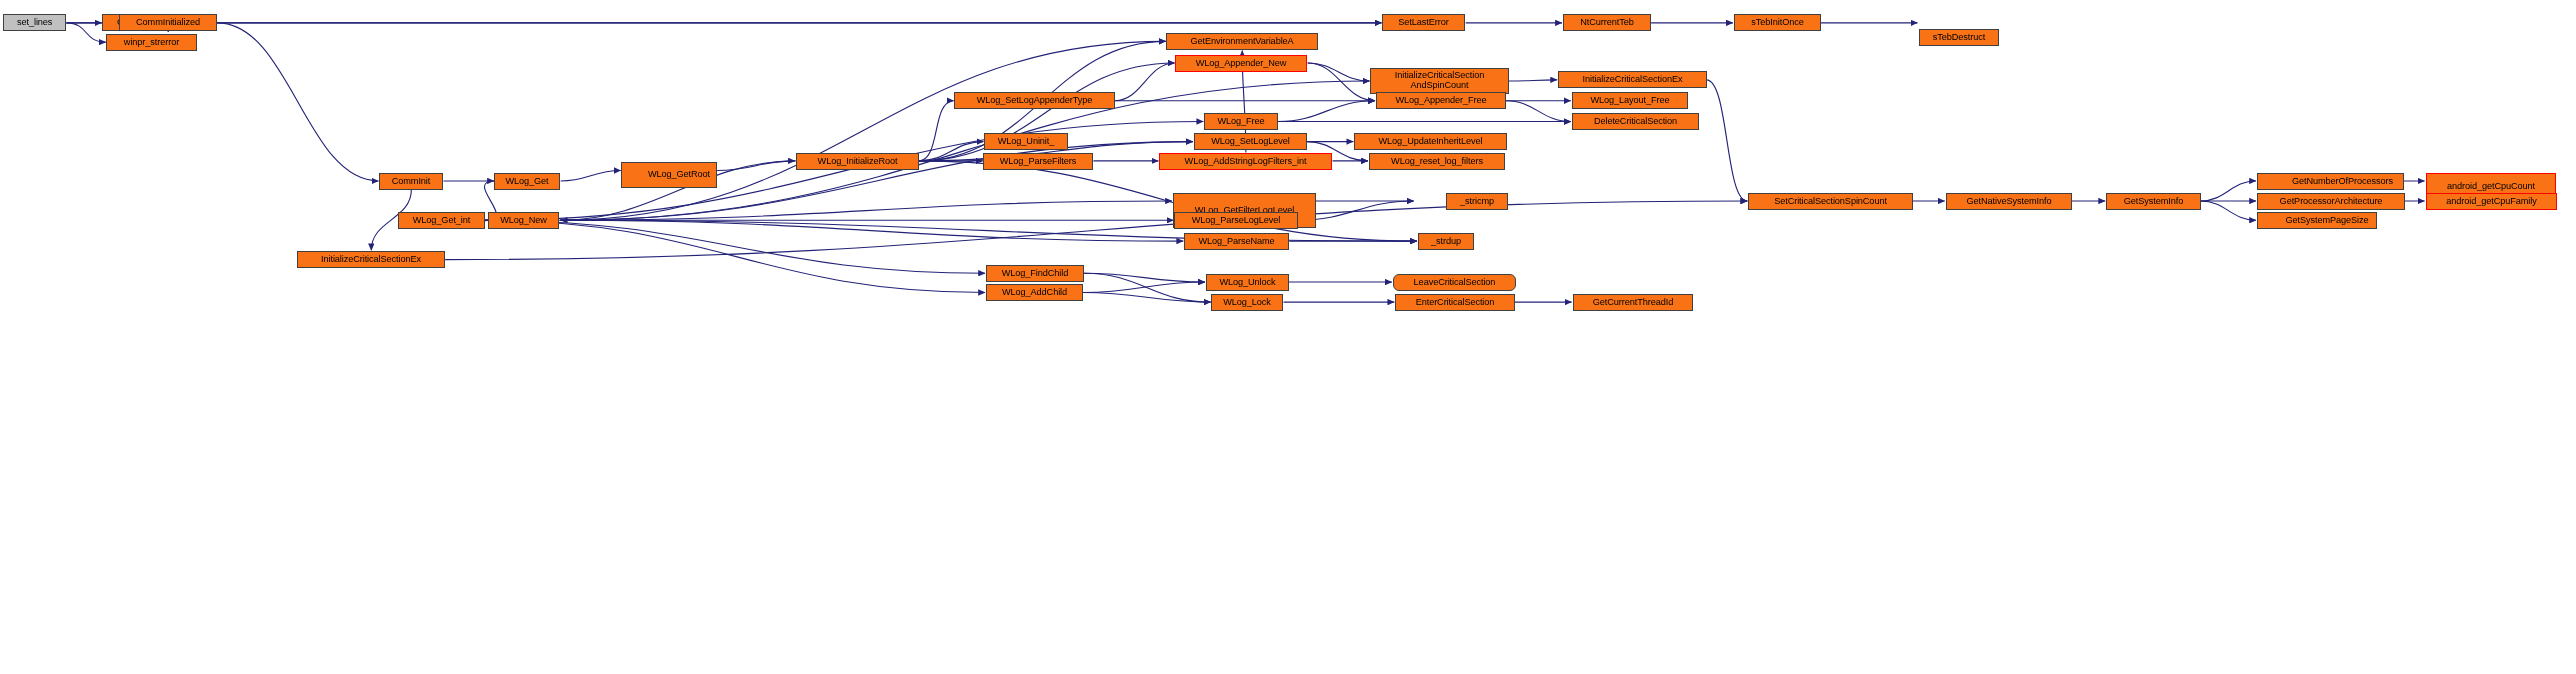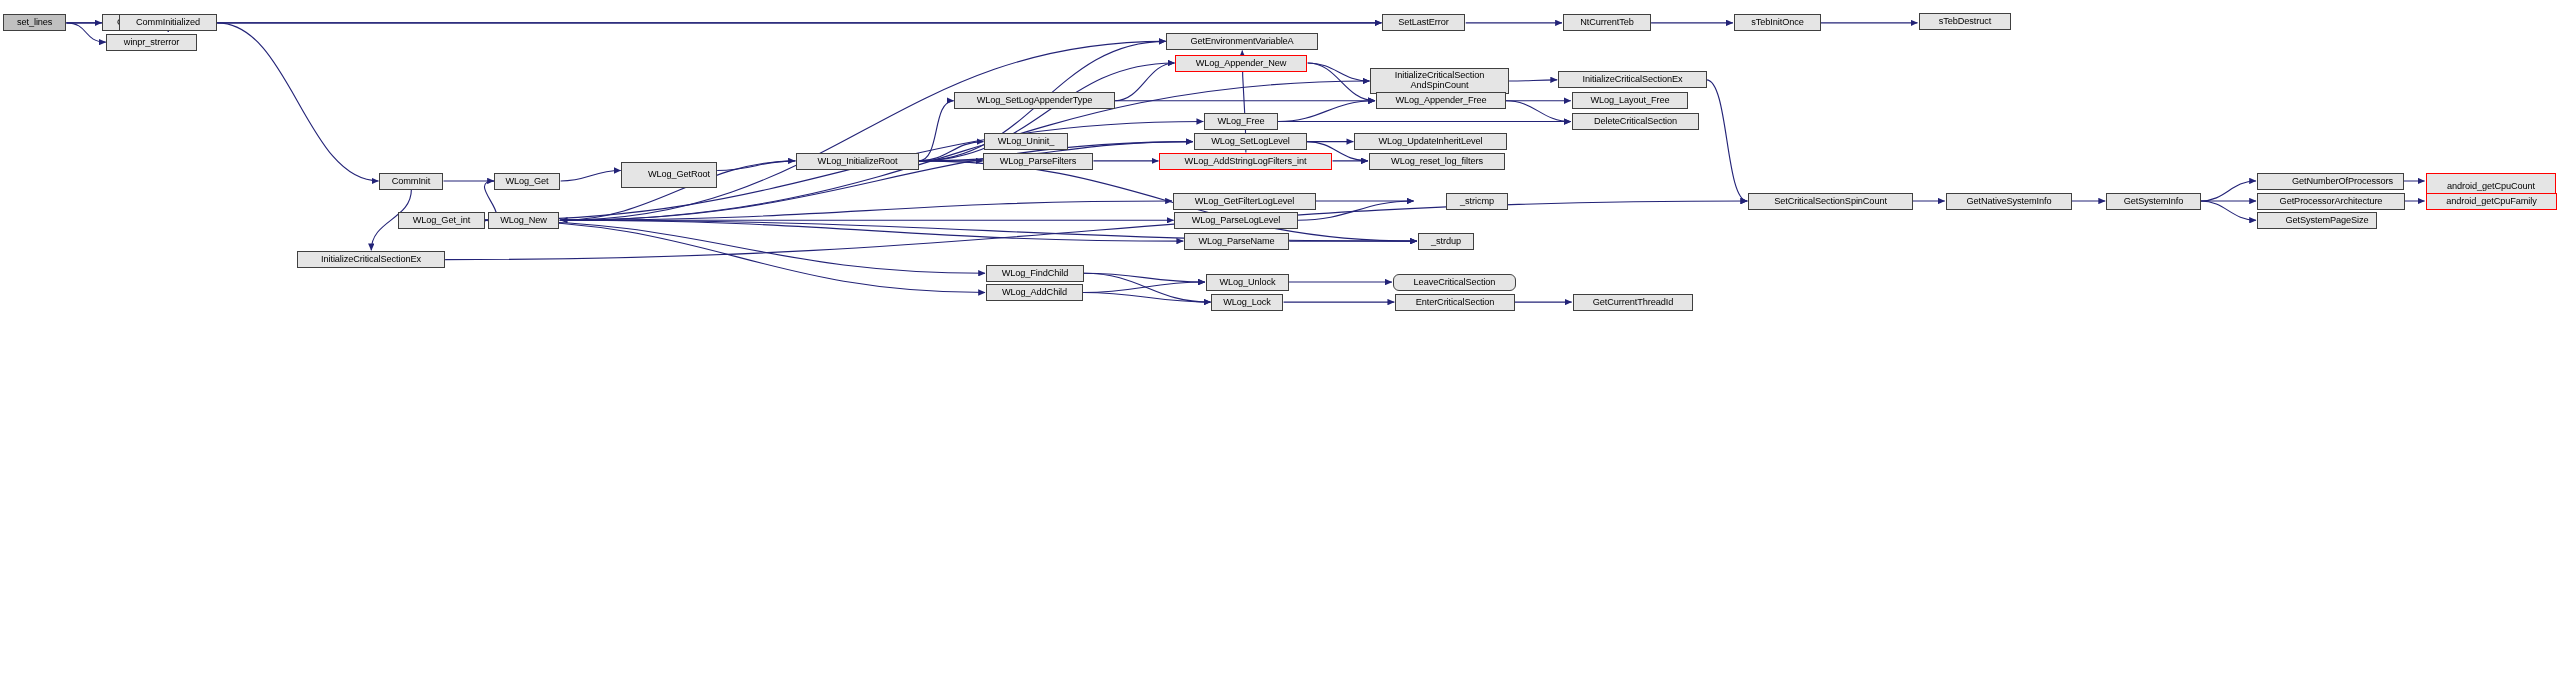--- a/index.html
+++ b/index.html
@@ -1,19 +1,19 @@
 <!DOCTYPE html>
 <html style="font-size:13px"><head>
 <meta charset="utf-8">
 <style>
   html,body{margin:0;padding:0;background:#ffffff;}
   body{font-family:"Liberation Sans",sans-serif;}
   #stage{position:relative;width:2576px;height:674px;background:#fff;overflow:hidden;}
   #edges{position:absolute;left:0;top:0;width:2576px;height:674px;}
-  .node{position:absolute;box-sizing:border-box;border:0.8px solid #404040;background:#e5e5e5;
+  .node{position:absolute;box-sizing:border-box;border:0.8px solid #404040;background:#f97316;
         display:flex;align-items:center;justify-content:center;text-align:center;
         font-family:"Liberation Sans",sans-serif;font-size:9.2px;color:#000;line-height:1.08;
         white-space:pre-line;letter-spacing:-0.1px;}
   .node.red{border-color:#ff0000;}
   .node.root{background:#c0c0c0;border-color:#404040;}
 </style>
 </head>
 <body>
 
 <div id="stage">
@@ -92,21 +92,21 @@
         <path d="M2996,250.5 C3024,250.5 2993,250.5 3021,250.5" marker-end="url(#ah)"></path>
       </g>
   </svg>
 <div class="node root" style="left: 3.2px; top: 14.4px; width: 63px; height: 17px;">set_lines</div>
     <div class="node" style="left: 102px; top: 14.4px; width: 95px; height: 17px;">CommLog_Print</div>
     <div class="node" style="left: 106px; top: 34px; width: 91px; height: 17px;">winpr_strerror</div>
     <div class="node" style="left: 119px; top: 14.4px; width: 98px; height: 17px;">CommInitialized</div>
     <div class="node" style="left: 1382px; top: 14.4px; width: 83px; height: 17px;">SetLastError</div>
     <div class="node" style="left: 1563px; top: 14.4px; width: 88px; height: 17px;">NtCurrentTeb</div>
     <div class="node" style="left: 1734px; top: 14.4px; width: 87px; height: 17px;">sTebInitOnce</div>
-    <div class="node" style="left: 1919px; top: 13px; width: 92px; height: 17px;">sTebDestruct</div>
+    <div class="node" style="left: 1919px; top: 29px; width: 80px; height: 17px;">sTebDestruct</div>
     <div class="node" style="left: 1166px; top: 33px; width: 152px; height: 17px;">GetEnvironmentVariableA</div>
     <div class="node red" style="left: 1175px; top: 55px; width: 132px; height: 17px;">WLog_Appender_New</div>
     <div class="node" style="left: 1370px; top: 68px; width: 139px; height: 26px;">InitializeCriticalSection
 AndSpinCount</div>
     <div class="node" style="left: 1558px; top: 71px; width: 149px; height: 17px;">InitializeCriticalSectionEx</div>
     <div class="node" style="left: 954px; top: 92px; width: 161px; height: 17px;">WLog_SetLogAppenderType</div>
     <div class="node" style="left: 1376px; top: 92px; width: 130px; height: 17px;">WLog_Appender_Free</div>
     <div class="node" style="left: 1572px; top: 92px; width: 116px; height: 17px;">WLog_Layout_Free</div>
     <div class="node" style="left: 1204px; top: 113px; width: 74px; height: 17px;">WLog_Free</div>
     <div class="node" style="left: 1572px; top: 113px; width: 127px; height: 17px;">DeleteCriticalSection</div>
@@ -115,21 +115,21 @@
     <div class="node" style="left: 1354px; top: 133px; width: 153px; height: 17px;">WLog_UpdateInheritLevel</div>
     <div class="node" style="left: 983px; top: 153px; width: 110px; height: 17px;">WLog_ParseFilters</div>
     <div class="node red" style="left: 1159px; top: 153px; width: 173px; height: 17px;">WLog_AddStringLogFilters_int</div>
     <div class="node" style="left: 1369px; top: 153px; width: 136px; height: 17px;">WLog_reset_log_filters</div>
     <div class="node" style="left: 796px; top: 153px; width: 123px; height: 17px;">WLog_InitializeRoot</div>
     <div class="node" style="left: 621px; top: 162px; width: 96px; height: 26px; padding-left: 20px;">WLog_GetRoot</div>
     <div class="node" style="left: 379px; top: 173px; width: 64px; height: 17px;">CommInit</div>
     <div class="node" style="left: 494px; top: 173px; width: 66px; height: 17px;">WLog_Get</div>
     <div class="node" style="left: 2257px; top: 173px; width: 147px; height: 17px; padding-left: 24px;">GetNumberOfProcessors</div>
     <div class="node red" style="left: 2426px; top: 173px; width: 130px; height: 28px;">android_getCpuCount</div>
-    <div class="node" style="left: 1173px; top: 193px; width: 143px; height: 17px;">WLog_GetFilterLogLevel</div>
+    <div class="node" style="left: 1173px; top: 193px; width: 143px; height: 35px;">WLog_GetFilterLogLevel</div>
     <div class="node" style="left: 1414px; top: 193px; width: 62px; height: 17px; margin-left: 32px;">_stricmp</div>
     <div class="node" style="left: 1748px; top: 193px; width: 165px; height: 17px;">SetCriticalSectionSpinCount</div>
     <div class="node" style="left: 1946px; top: 193px; width: 126px; height: 17px;">GetNativeSystemInfo</div>
     <div class="node" style="left: 2106px; top: 193px; width: 95px; height: 17px;">GetSystemInfo</div>
     <div class="node" style="left: 2257px; top: 193px; width: 148px; height: 17px;">GetProcessorArchitecture</div>
     <div class="node red" style="left: 2426px; top: 193px; width: 131px; height: 17px;">android_getCpuFamily</div>
     <div class="node" style="left: 398px; top: 212px; width: 87px; height: 17px;">WLog_Get_int</div>
     <div class="node" style="left: 488px; top: 212px; width: 71px; height: 17px;">WLog_New</div>
     <div class="node" style="left: 1174px; top: 212px; width: 124px; height: 17px;">WLog_ParseLogLevel</div>
     <div class="node" style="left: 2257px; top: 212px; width: 120px; height: 17px; padding-left: 20px;">GetSystemPageSize</div>

